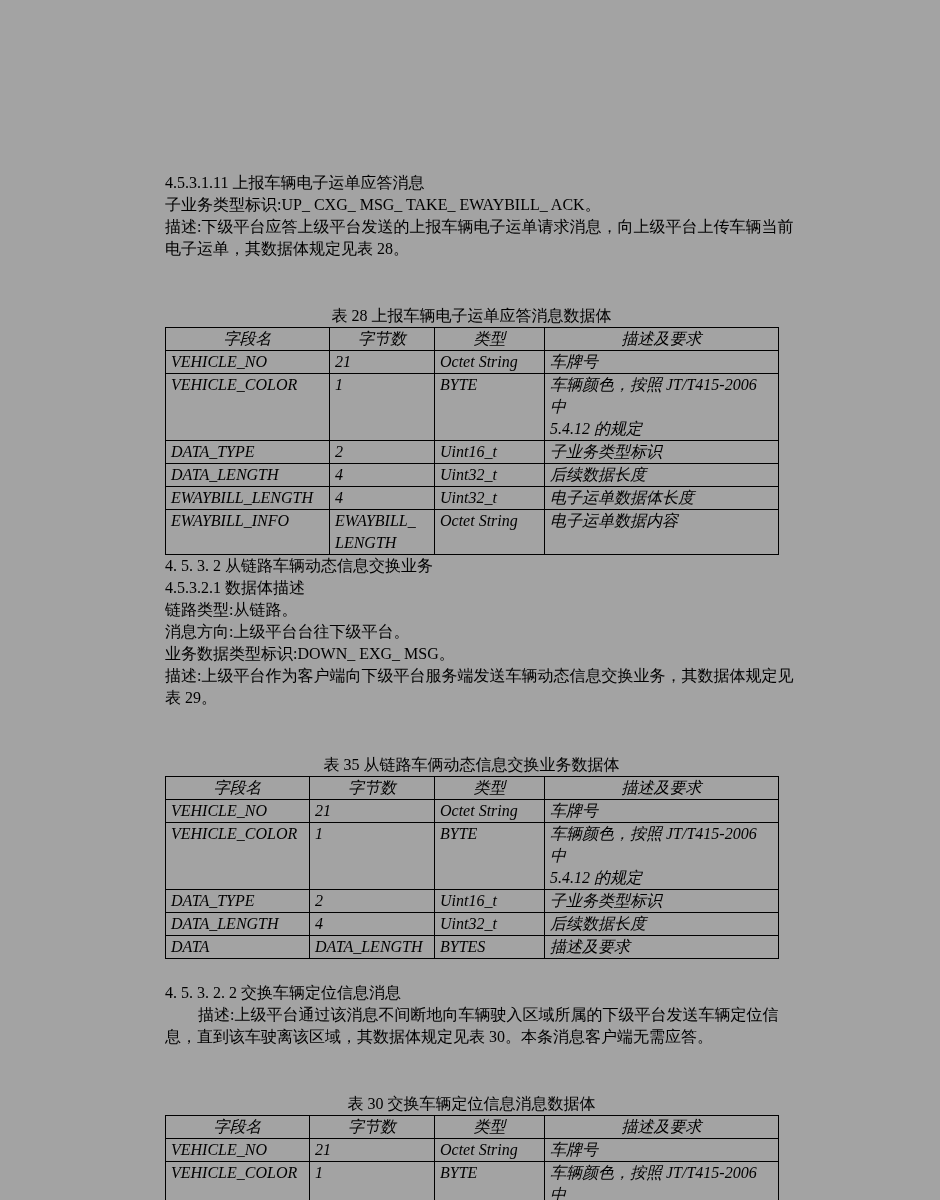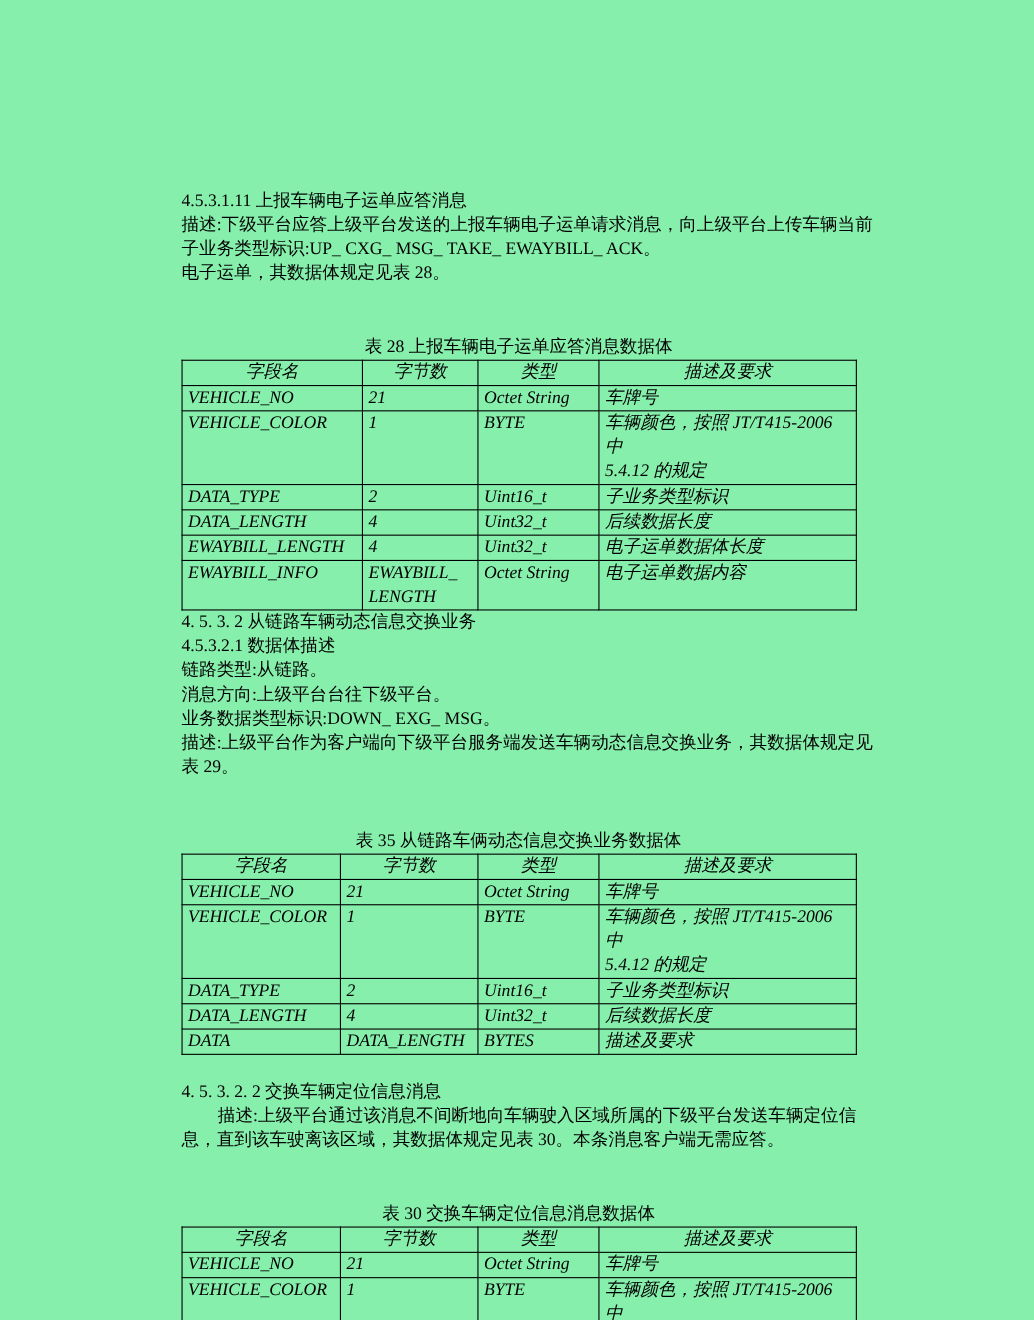--- a/index.html
+++ b/index.html
@@ -1,21 +1,21 @@
 <!DOCTYPE html>
 <html><head>
 <meta charset="utf-8">
 <style>
   * { margin: 0; padding: 0; box-sizing: border-box; }
   html, body { background: #ffffff; }
   .page {
     position: relative;
     width: 940px;
     height: 1200px;
-    background: #86efac;
+    background: #a3a3a3;
     color: #000000;
     font-family: "Liberation Serif", "DejaVu Serif", serif;
     overflow: hidden;
   }
   .content {
     position: absolute;
     left: 165px;
     top: 172px;
     width: 613px;
   }
@@ -61,22 +61,22 @@
   .spacer { height: 23px; }
 </style>
 </head>
 <body>
 
 <div class="page">
   <div class="content">
 
     <section>
       <div class="line">4.5.3.1.11 上报车辆电子运单应答消息</div>
+      <div class="line">子业务类型标识:UP_ CXG_ MSG_ TAKE_ EWAYBILL_ ACK。</div>
       <div class="line">描述:下级平台应答上级平台发送的上报车辆电子运单请求消息，向上级平台上传车辆当前</div>
-      <div class="line">子业务类型标识:UP_ CXG_ MSG_ TAKE_ EWAYBILL_ ACK。</div>
       <div class="line">电子运单，其数据体规定见表 28。</div>
       <div class="line caption">表 28 上报车辆电子运单应答消息数据体</div>
       <table class="t t28">
           <thead>
             <tr>
               <th class="col-1">字段名</th>
               <th class="col-2">字节数</th>
               <th class="col-3">类型</th>
               <th class="col-4">描述及要求</th>
             </tr>

